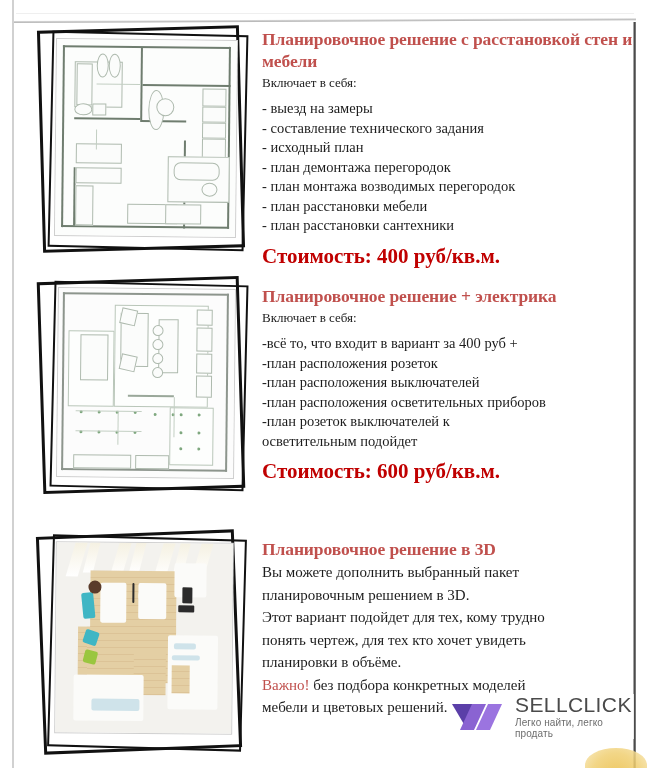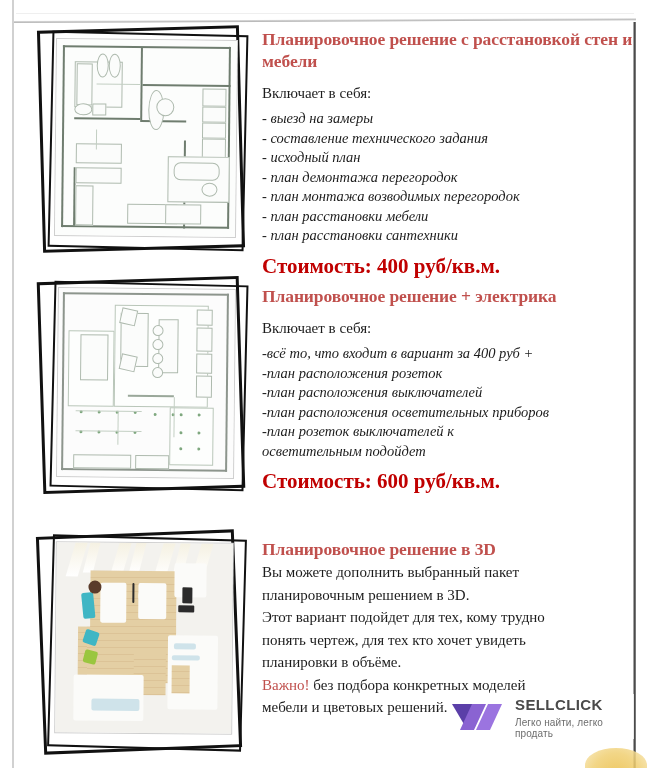--- a/index.html
+++ b/index.html
@@ -42,25 +42,25 @@
   }
 
   
   .txtcol{position:absolute;left:262px;width:372px;}
   h2.head{
     margin:0;font-size:17.5px;line-height:22px;font-weight:bold;
     color:#c0504d;font-family:"Liberation Serif","DejaVu Serif",serif;
     letter-spacing:-0.1px;
   }
   .sub{
-    margin:11px 0 0 0;font-size:15px;line-height:20px;color:#1c1c1c;
+    margin:1px 0 0 0;font-size:13px;line-height:20px;color:#1c1c1c;
   }
   ul.items{margin:6px 0 0 0;padding:0;list-style:none;}
   ul.items li{
-    font-size:14.5px;line-height:19.5px;color:#1c1c1c;white-space:nowrap;font-style:italic;
+    font-size:14.5px;line-height:19.5px;color:#1c1c1c;white-space:nowrap;
   }
   p.para{margin:2px 0 0 0;font-size:15px;line-height:20.5px;color:#1c1c1c;}
   p.para .imp{color:#c0504d;}
   .price{
     margin-top:7px;font-size:21px;line-height:26px;font-weight:bold;color:#c00000;
     font-family:"Liberation Serif","DejaVu Serif",serif;
   }
   .price.faded-tail .tail{color:#e8b6b4;}
 
   
@@ -87,21 +87,21 @@
   
   #watermark{
     position:absolute;left:452px;top:694px;width:182px;height:45px;
     background:rgba(255,255,255,0.80);
     display:flex;align-items:center;
   }
   #wm-logo{position:relative;width:60px;height:34px;flex:0 0 auto;}
   #wm-text{margin-left:3px;}
   .wm-brand{
     font-family:"Liberation Sans","DejaVu Sans",sans-serif;
-    font-size:15px;font-weight:bold;color:#4a4a4a;letter-spacing:0.4px;line-height:21px;
+    font-size:21px;font-weight:normal;color:#4a4a4a;letter-spacing:0.4px;line-height:21px;
   }
   .wm-tag{
     font-family:"Liberation Sans","DejaVu Sans",sans-serif;
     font-size:10px;color:#6d6d6d;line-height:11px;margin-top:2px;letter-spacing:0.1px;
   }
   .blob{
     position:absolute;left:585px;top:748px;width:62px;height:34px;border-radius:50% 50% 0 0;
     background:radial-gradient(ellipse at 50% 100%,#e9b93a 0%,#f0cf72 60%,#f7e7b8 100%);
     opacity:.85;
   }

